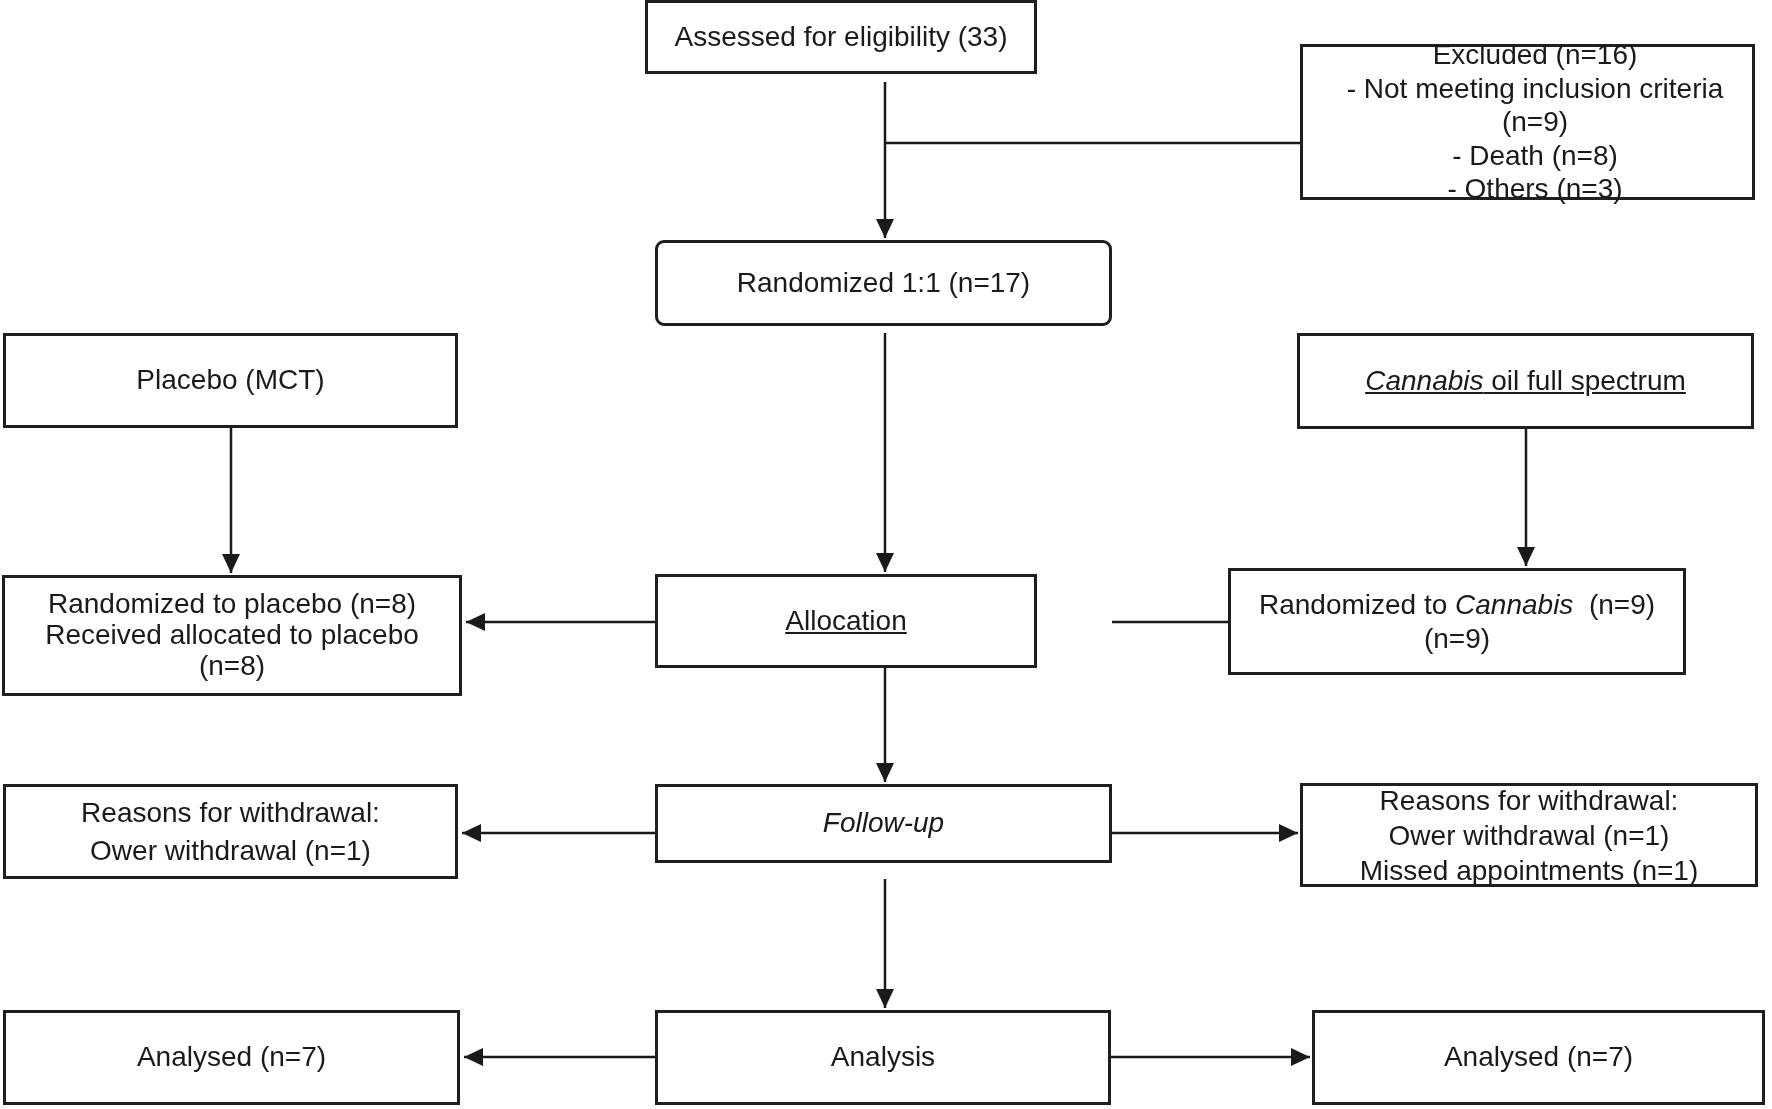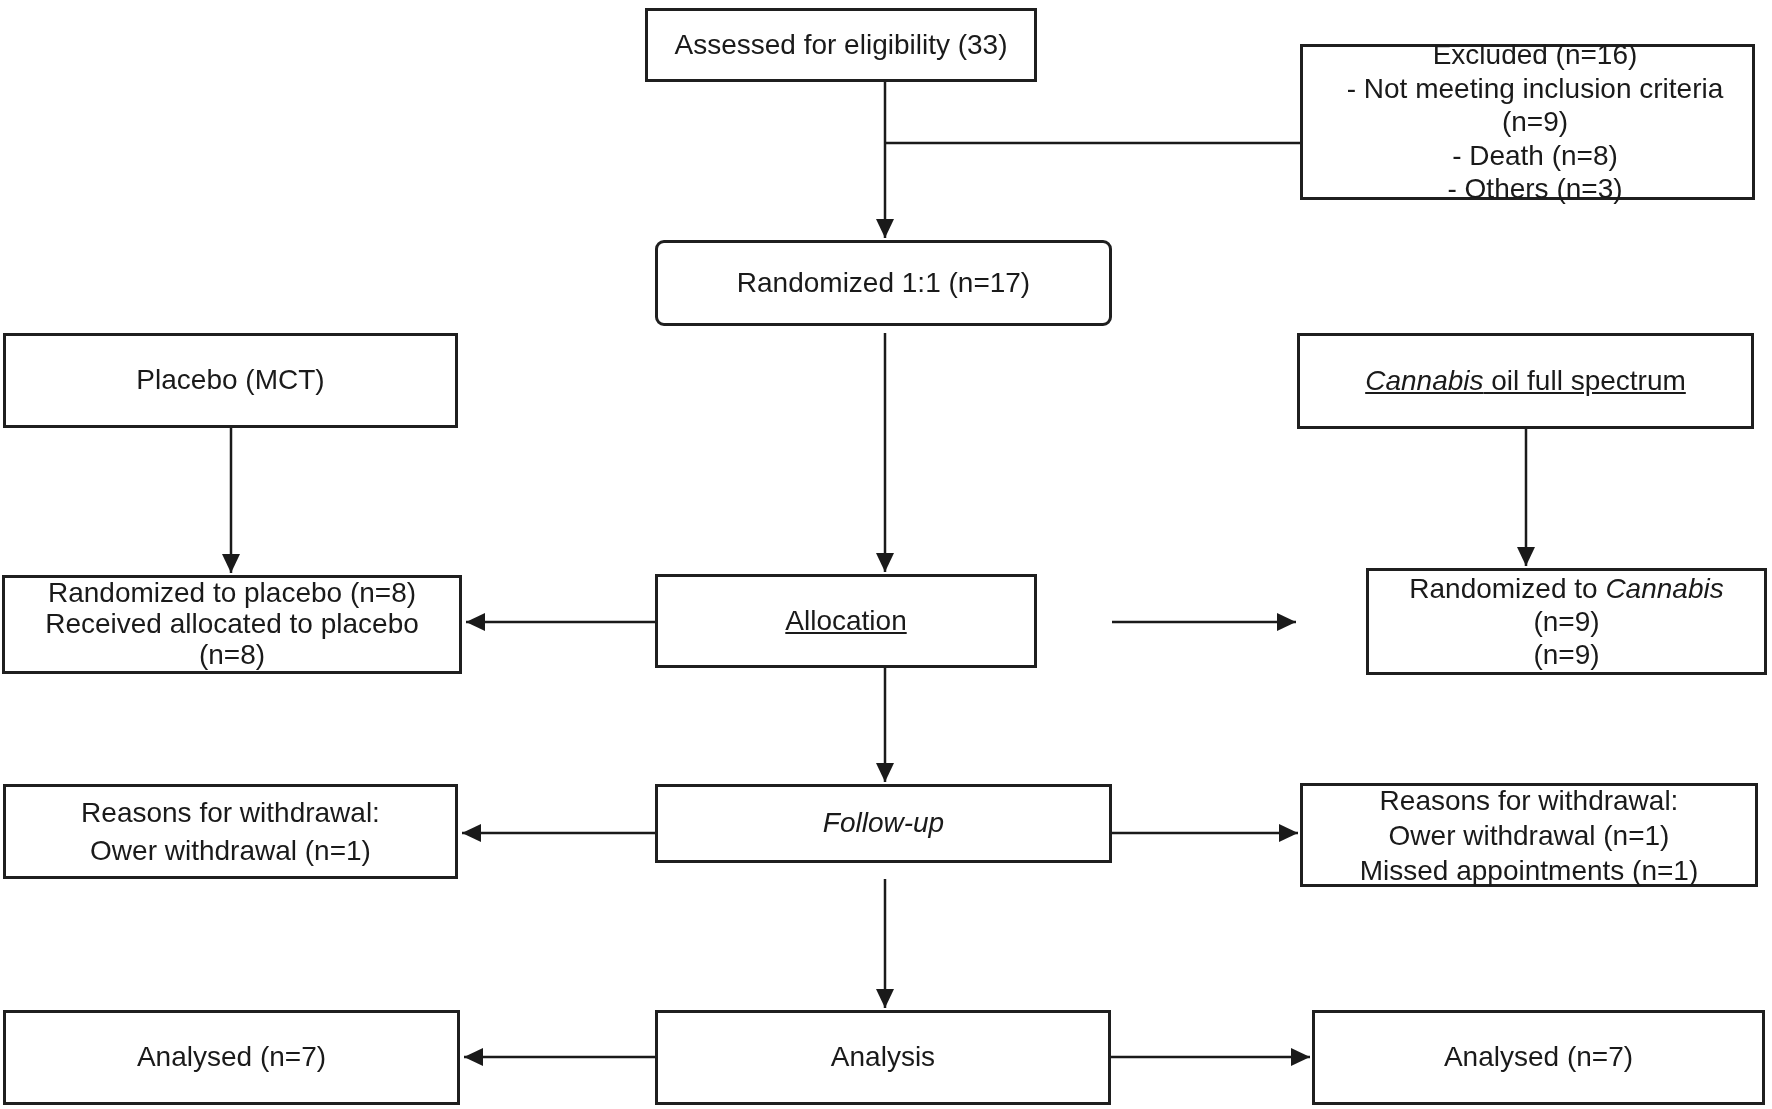--- a/index.html
+++ b/index.html
@@ -38,28 +38,28 @@
     width: 1772px;
     height: 1109px;
     z-index: 1;
   }
   svg.wires line {
     stroke: #1a1a1a;
     stroke-width: 2.5;
   }
 
   
-  #b-assessed       { left: 645px;  top: 8px;    width: 392px; height: 74px; }
+  #b-assessed       { left: 645px;  top: 0;    width: 392px; height: 74px; }
   #b-excluded       { left: 1300px; top: 44px;   width: 455px; height: 156px; line-height: 1.2; padding-left: 15px; }
   #b-randomized     { left: 655px;  top: 240px;  width: 457px; height: 86px; border-radius: 9px; }
   #b-placebo        { left: 3px;    top: 333px;  width: 455px; height: 95px; }
   #b-cannabis       { left: 1297px; top: 333px;  width: 457px; height: 96px; text-decoration: underline; }
-  #b-alloc-left     { left: 2px;    top: 575px;  width: 460px; height: 99px; line-height: 1.1; }
+  #b-alloc-left     { left: 2px;    top: 575px;  width: 460px; height: 121px; line-height: 1.1; }
   #b-allocation     { left: 655px;  top: 574px;  width: 382px; height: 94px; text-decoration: underline; }
-  #b-alloc-right    { left: 1366px; top: 568px;  width: 401px; height: 107px; line-height: 1.18; }
+  #b-alloc-right    { left: 1228px; top: 568px;  width: 458px; height: 107px; line-height: 1.18; }
   #b-withdraw-left  { left: 3px;    top: 784px;  width: 455px; height: 95px; line-height: 1.35; }
   #b-followup       { left: 655px;  top: 784px;  width: 457px; height: 79px; font-style: italic; }
   #b-withdraw-right { left: 1300px; top: 783px;  width: 458px; height: 104px; line-height: 1.25; }
   #b-analysed-left  { left: 3px;    top: 1010px; width: 457px; height: 95px; }
   #b-analysis       { left: 655px;  top: 1010px; width: 456px; height: 95px; }
   #b-analysed-right { left: 1312px; top: 1010px; width: 453px; height: 95px; }
 </style>
 </head>
 <body>
 

